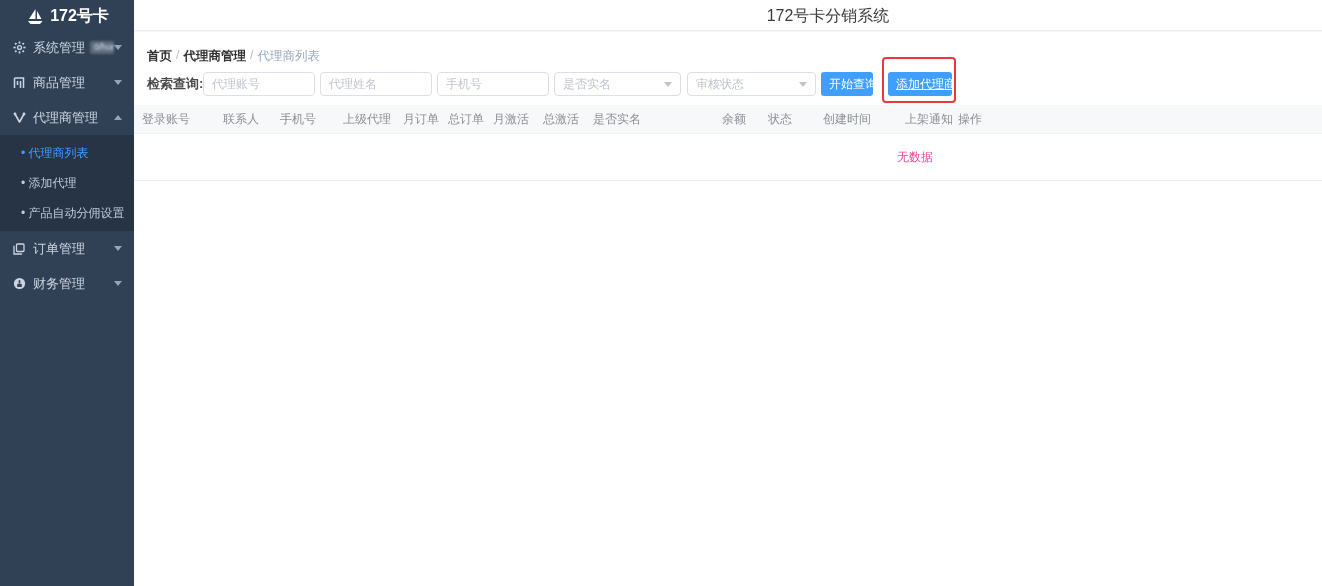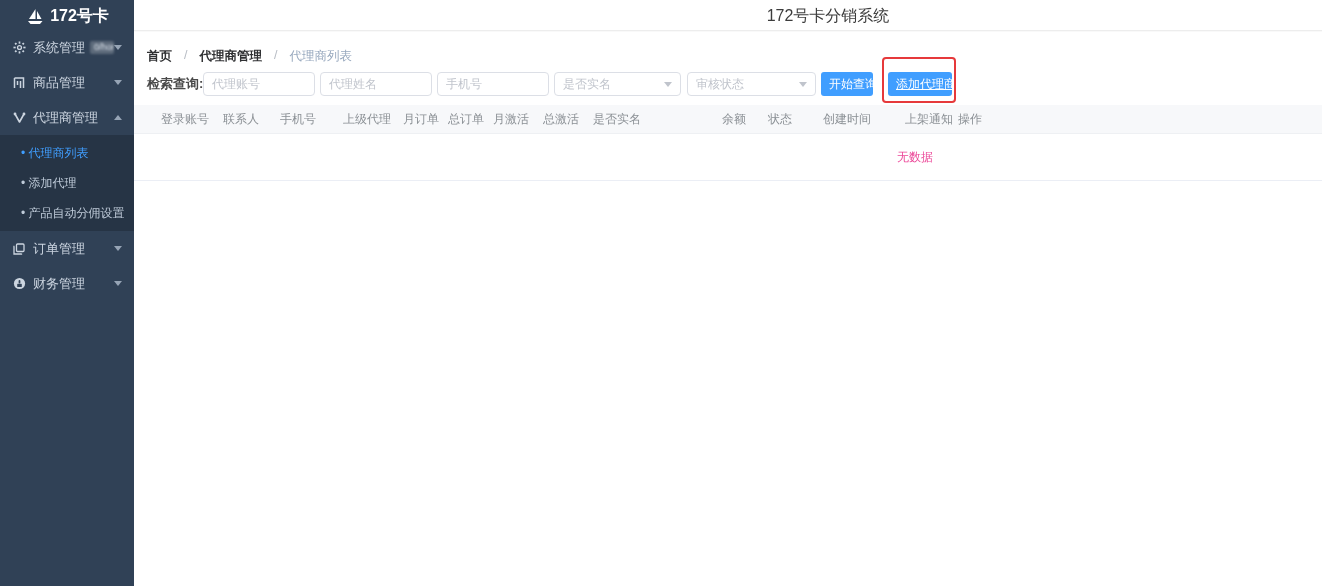--- a/index.html
+++ b/index.html
@@ -31,21 +31,21 @@
 
   
   .topbar { position:absolute; left:134px; top:0; width:1304px; height:31px; background:#fff;
     border-bottom:1px solid #ededed; box-shadow:0 1px 2px rgba(0,0,0,0.04); }
   .app-title { position:absolute; left:694px; top:0; transform:translateX(-50%);
     line-height:31px; font-size:16px; color:#3c3c3c; white-space:nowrap; }
 
   
   .content { position:absolute; left:134px; top:32px; width:1188px; height:554px; background:#fff; }
   .breadcrumb { position:absolute; left:13px; top:16px; font-size:12.5px; color:#303133;
-    display:flex; gap:12px; white-space:nowrap; }
+    display:flex; gap:4px; white-space:nowrap; }
   .crumb { color:#303133; font-weight:bold; }
   .crumb.link { cursor:pointer; }
   .crumb.last { color:#97a8be; font-weight:normal; }
   .crumb-sep { color:#b7bcc4; font-weight:normal; }
 
   .filter-row { position:absolute; left:13px; top:40px; height:24px; display:flex; align-items:center; }
   .filter-label { width:56px; font-size:13px; font-weight:bold; color:#4a4a4a; white-space:nowrap; }
   .f-input { width:112px; height:24px; border:1px solid #dcdfe6; border-radius:4px;
     font-size:12px; padding:0 8px; color:#606266; margin-right:5px; outline:none;
     font-family:"Liberation Sans","DejaVu Sans",sans-serif; }
@@ -197,21 +197,21 @@
         <span class="sel-caret"></span>
       </div>
       <button class="btn btn-search">开始查询</button>
       <div class="btn-add-wrap">
         <button class="btn btn-add">添加代理商</button>
         <div class="red-annotation"></div>
       </div>
     </div>
 
     <div class="table-header">
-      <span class="th" style="left:27px">登录账号</span>
+      <span class="th" style="left:8px">登录账号</span>
       <span class="th" style="left:89px">联系人</span>
       <span class="th" style="left:146px">手机号</span>
       <span class="th" style="left:209px">上级代理</span>
       <span class="th" style="left:269px">月订单</span>
       <span class="th" style="left:314px">总订单</span>
       <span class="th" style="left:359px">月激活</span>
       <span class="th" style="left:409px">总激活</span>
       <span class="th" style="left:459px">是否实名</span>
       <span class="th" style="left:588px">余额</span>
       <span class="th" style="left:634px">状态</span>

